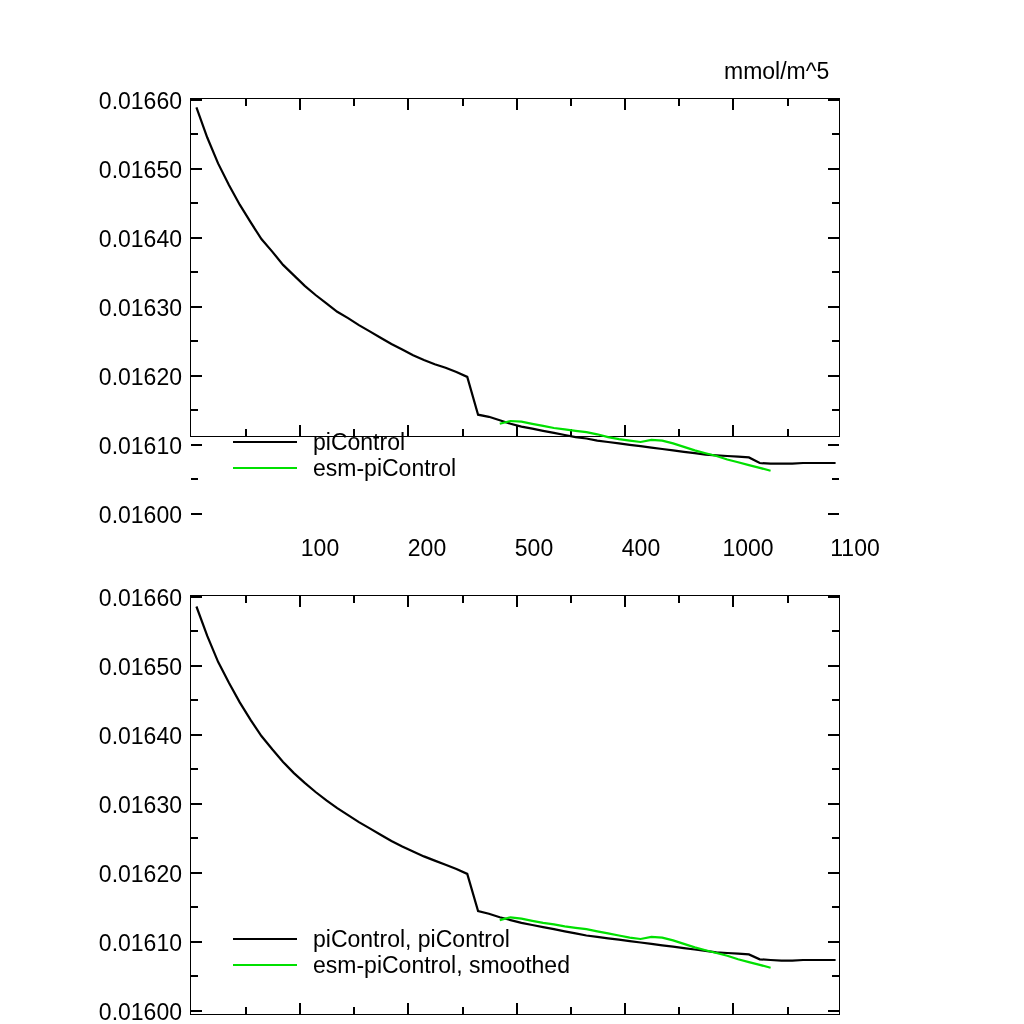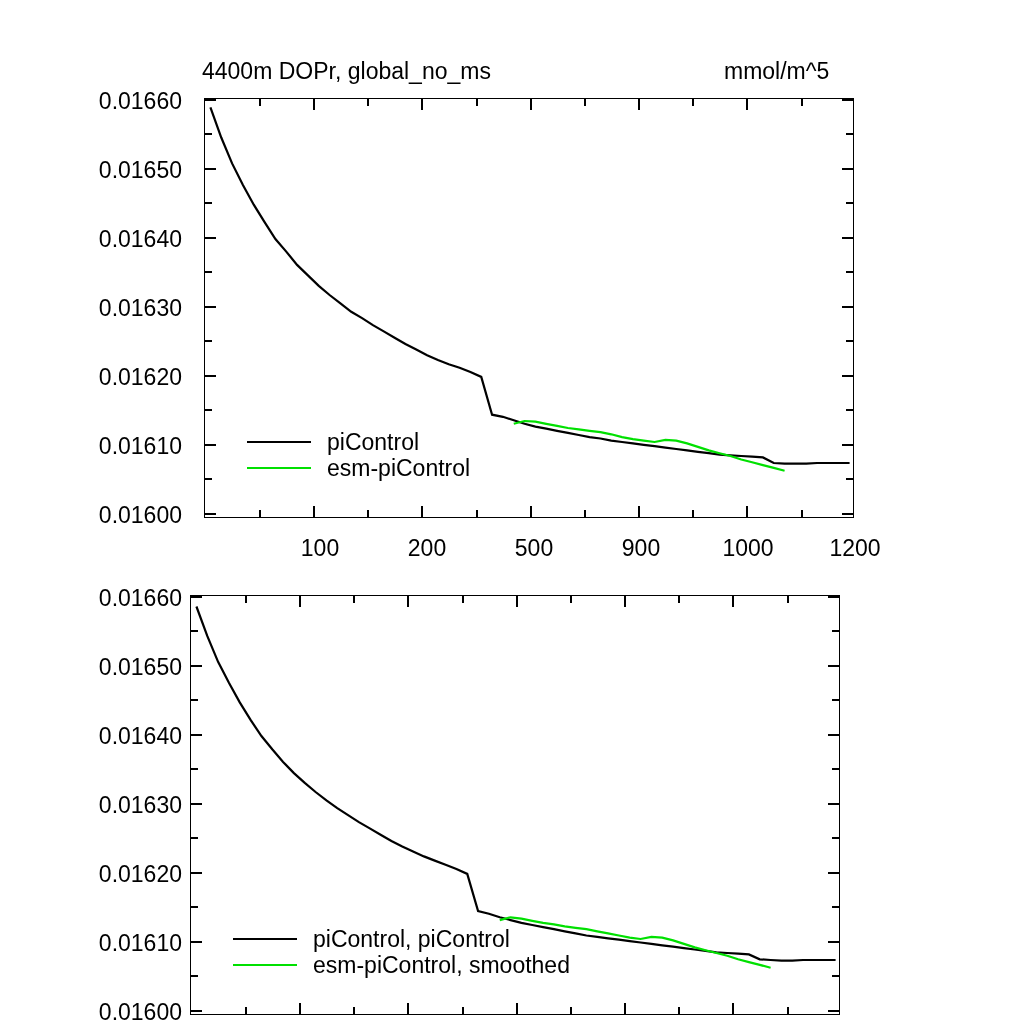--- a/index.html
+++ b/index.html
@@ -111,39 +111,38 @@
     overflow: visible;
   }
 </style>
 </head>
 <body>
 
 <div class="page">
 
   <div class="panel" id="panel-top" style="top:0;height:575px;">
 
-    <div class="title-left" style="left:202px;top:60px;">4400m DOPr, global_no_ms</div>
     <div class="title-right" style="left:724px;top:60px;">mmol/m^5</div>
 
     <div class="ytick-label" style="top:90px;width:182px;left:0;">0.01660</div>
     <div class="ytick-label" style="top:159px;width:182px;left:0;">0.01650</div>
     <div class="ytick-label" style="top:228px;width:182px;left:0;">0.01640</div>
     <div class="ytick-label" style="top:297px;width:182px;left:0;">0.01630</div>
     <div class="ytick-label" style="top:366px;width:182px;left:0;">0.01620</div>
     <div class="ytick-label" style="top:435px;width:182px;left:0;">0.01610</div>
     <div class="ytick-label" style="top:504px;width:182px;left:0;">0.01600</div>
 
     <div class="xtick-label" style="left:275px;top:537px;width:90px;">100</div>
     <div class="xtick-label" style="left:382px;top:537px;width:90px;">200</div>
     <div class="xtick-label" style="left:489px;top:537px;width:90px;">500</div>
-    <div class="xtick-label" style="left:596px;top:537px;width:90px;">900</div>
+    <div class="xtick-label" style="left:596px;top:537px;width:90px;">400</div>
     <div class="xtick-label" style="left:703px;top:537px;width:90px;">1000</div>
-    <div class="xtick-label" style="left:810px;top:537px;width:90px;">1200</div>
-
-    <div class="plot-frame" id="frame-top" style="left:204px;top:98px;width:650px;height:420px;">
+    <div class="xtick-label" style="left:810px;top:537px;width:90px;">1100</div>
+
+    <div class="plot-frame" id="frame-top" style="left:190px;top:98px;width:650px;height:339px;">
 
       <div class="tick tick-y" style="left:0;top:0;"></div>
       <div class="tick tick-y" style="left:0;top:69px;"></div>
       <div class="tick tick-y" style="left:0;top:138px;"></div>
       <div class="tick tick-y" style="left:0;top:207px;"></div>
       <div class="tick tick-y" style="left:0;top:276px;"></div>
       <div class="tick tick-y" style="left:0;top:345px;"></div>
       <div class="tick tick-y" style="left:0;top:414px;"></div>
 
       <div class="tick tick-y-minor" style="left:0;top:34px;"></div>

